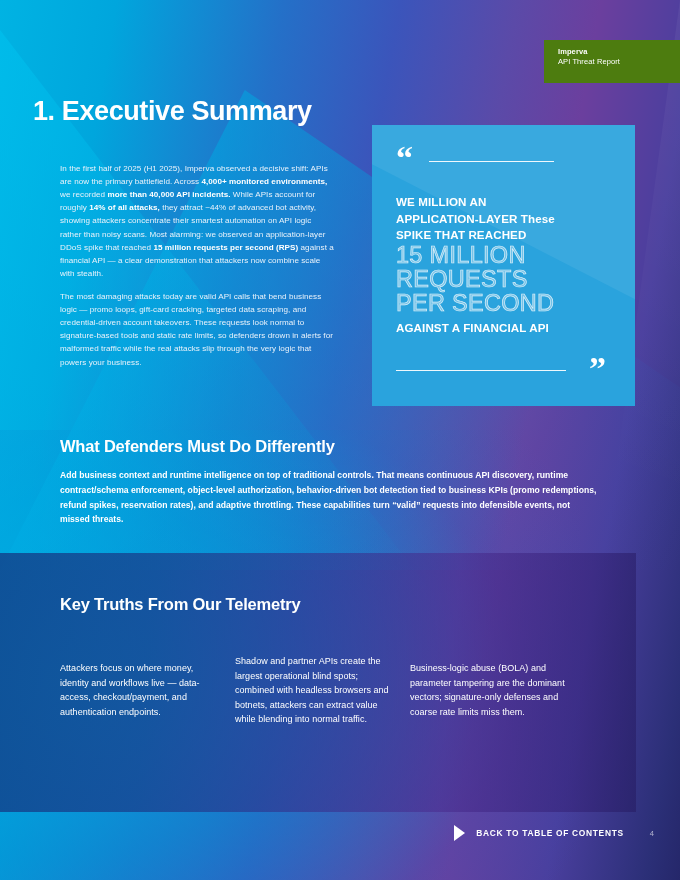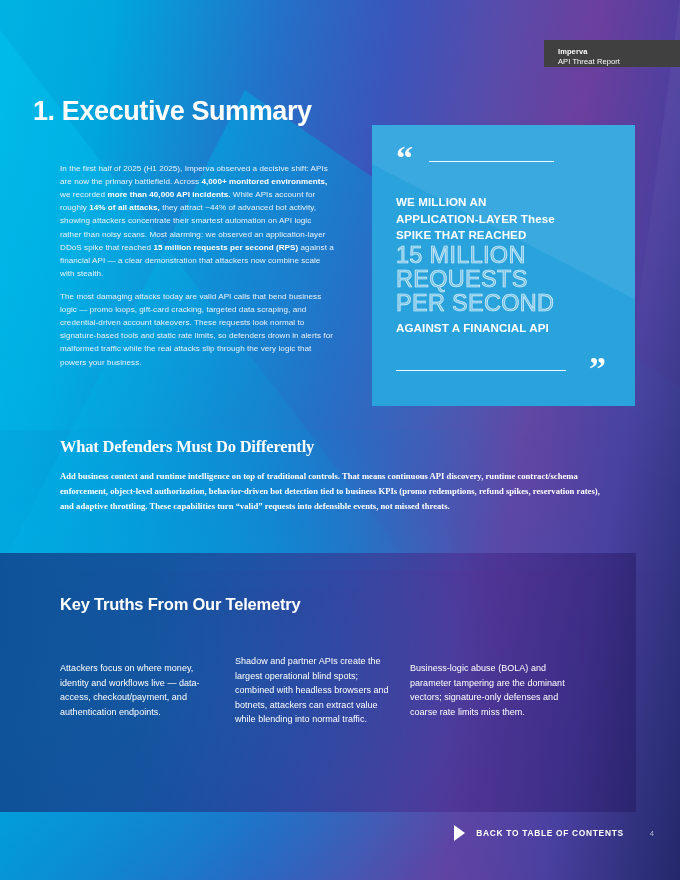--- a/index.html
+++ b/index.html
@@ -50,22 +50,22 @@
   
   .bg-right-facet {
     position:absolute; right:0; top:0; width:120px; height:880px;
     background:linear-gradient(200deg, rgba(255,255,255,.05) 0%, rgba(255,255,255,0) 55%);
     clip-path:polygon(100% 0%, 100% 100%, 0% 100%);
   }
 
   
   .brand-tab {
     position:absolute; right:0; top:40px;
-    background:#404040;
-    padding:7px 60px 0 14px;
+    background:#4d7c0f;
+    padding:7px 60px 16px 14px;
     color:#ffffff;
     line-height:1.32;
     z-index:7;
   }
   .brand-tab .l1 { font-size:7.5px; font-weight:700; letter-spacing:.1px; }
   .brand-tab .l2 { font-size:7.5px; font-weight:400; letter-spacing:.1px; }
 
   
   .page-title {
     position:absolute; left:33px; top:96px;
@@ -130,21 +130,21 @@
   }
   .q-foot { position:absolute; left:24px; right:24px; bottom:28px; }
   .q-rule-bot { position:absolute; left:0; bottom:7px; width:170px; height:1px; background:rgba(255,255,255,.92); }
   .q-mark-close {
     position:absolute; right:6px; bottom:-10px;
     font-family:"Liberation Serif", serif;
     font-size:34px; font-weight:700; color:#ffffff; letter-spacing:-1px;
   }
 
   
-  .sec-defenders { position:absolute; left:60px; top:437px; width:540px; z-index:6;font-family:Liberation Serif, serif; }
+  .sec-defenders { position:absolute; left:60px; top:437px; width:540px; z-index:6; }
   .h2 {
     font-size:16.5px; font-weight:700; color:#ffffff;
     letter-spacing:-.2px;
     margin-bottom:12px;
   }
   .lede {
     font-size:8.6px; font-weight:700; color:#ffffff;
     line-height:1.72; letter-spacing:.02px;
   }
 

